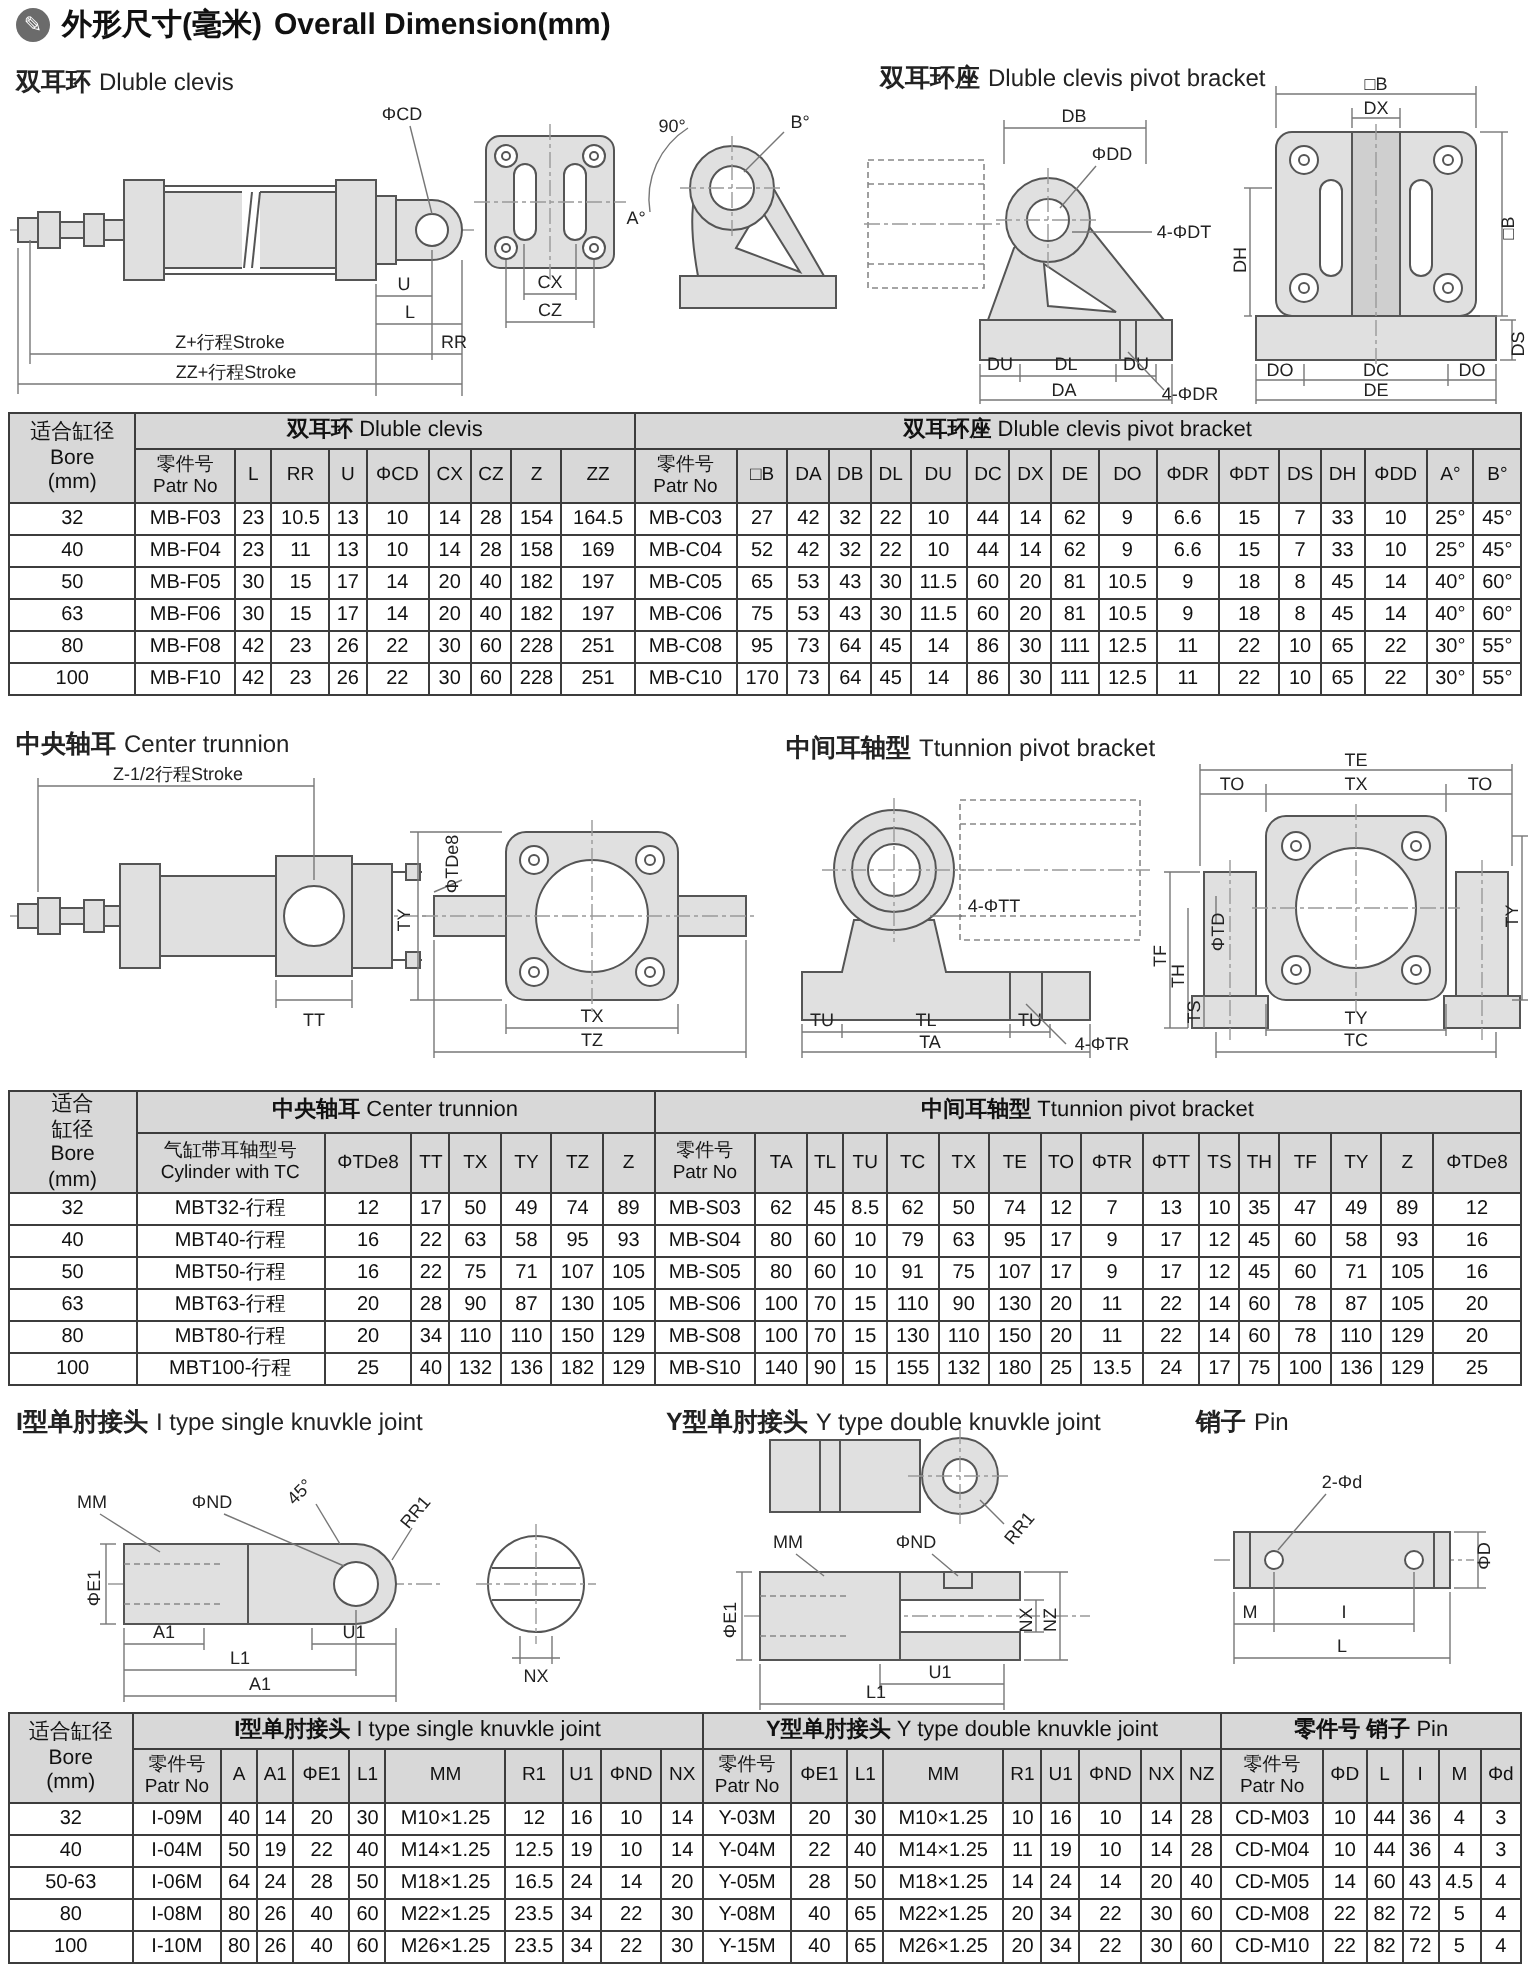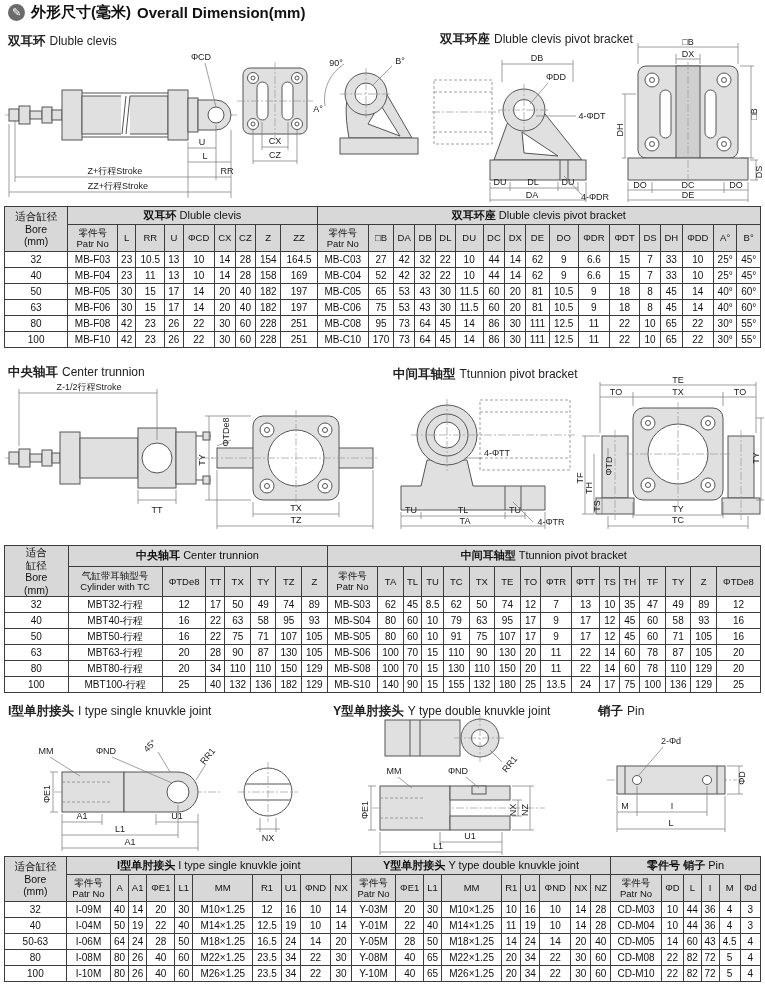--- a/index.html
+++ b/index.html
@@ -976,21 +976,21 @@
             <td>I-04M</td>
             <td>50</td>
             <td>19</td>
             <td>22</td>
             <td>40</td>
             <td>M14×1.25</td>
             <td>12.5</td>
             <td>19</td>
             <td>10</td>
             <td>14</td>
-            <td>Y-01M</td>
+            <td>Y-04M</td>
             <td>22</td>
             <td>40</td>
             <td>M14×1.25</td>
             <td>11</td>
             <td>19</td>
             <td>10</td>
             <td>14</td>
             <td>28</td>
             <td>CD-M04</td>
             <td>10</td>
@@ -1060,21 +1060,21 @@
             <td>I-10M</td>
             <td>80</td>
             <td>26</td>
             <td>40</td>
             <td>60</td>
             <td>M26×1.25</td>
             <td>23.5</td>
             <td>34</td>
             <td>22</td>
             <td>30</td>
-            <td>Y-10M</td>
+            <td>Y-15M</td>
             <td>40</td>
             <td>65</td>
             <td>M26×1.25</td>
             <td>20</td>
             <td>34</td>
             <td>22</td>
             <td>30</td>
             <td>60</td>
             <td>CD-M10</td>
             <td>22</td>

